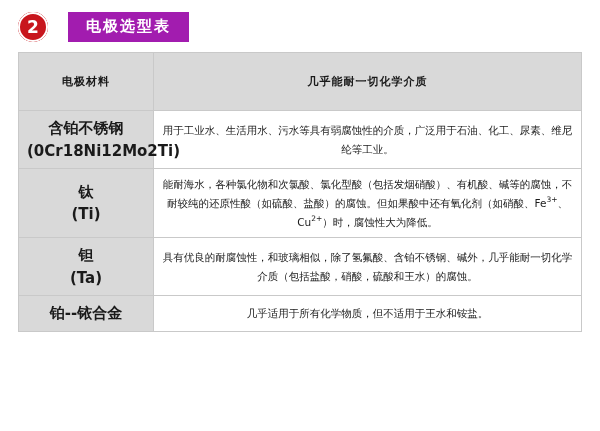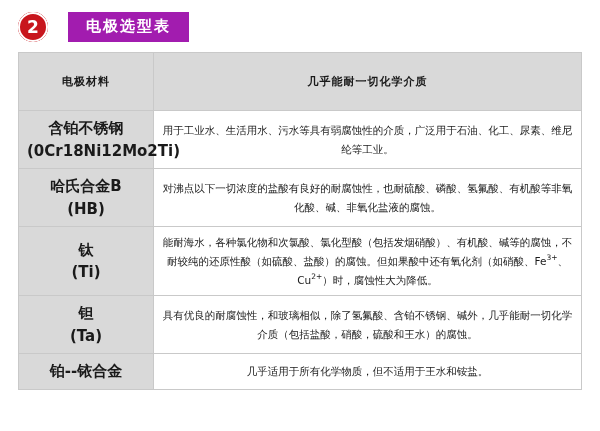--- a/index.html
+++ b/index.html
@@ -118,27 +118,20 @@
       <tbody>
         <tr>
           <td class="mat">
             <div>含铂不锈钢</div>
             <div>(0Cr18Ni12Mo2Ti)</div>
           </td>
           <td class="desc">用于工业水、生活用水、污水等具有弱腐蚀性的介质，广泛用于石油、化工、尿素、维尼纶等工业。</td>
         </tr>
         <tr>
           <td class="mat">
-            <div>哈氏合金B</div>
-            <div>(HB)</div>
-          </td>
-          <td class="desc">对沸点以下一切浓度的盐酸有良好的耐腐蚀性，也耐硫酸、磷酸、氢氟酸、有机酸等非氧化酸、碱、非氧化盐液的腐蚀。</td>
-        </tr>
-        <tr>
-          <td class="mat">
             <div>钛</div>
             <div>(Ti)</div>
           </td>
           <td class="desc">能耐海水，各种氯化物和次氯酸、氯化型酸（包括发烟硝酸）、有机酸、碱等的腐蚀，不耐较纯的还原性酸（如硫酸、盐酸）的腐蚀。但如果酸中还有氧化剂（如硝酸、Fe<sup>3+</sup>、Cu<sup>2+</sup>）时，腐蚀性大为降低。</td>
         </tr>
         <tr>
           <td class="mat">
             <div>钽</div>
             <div>(Ta)</div>
           </td>

